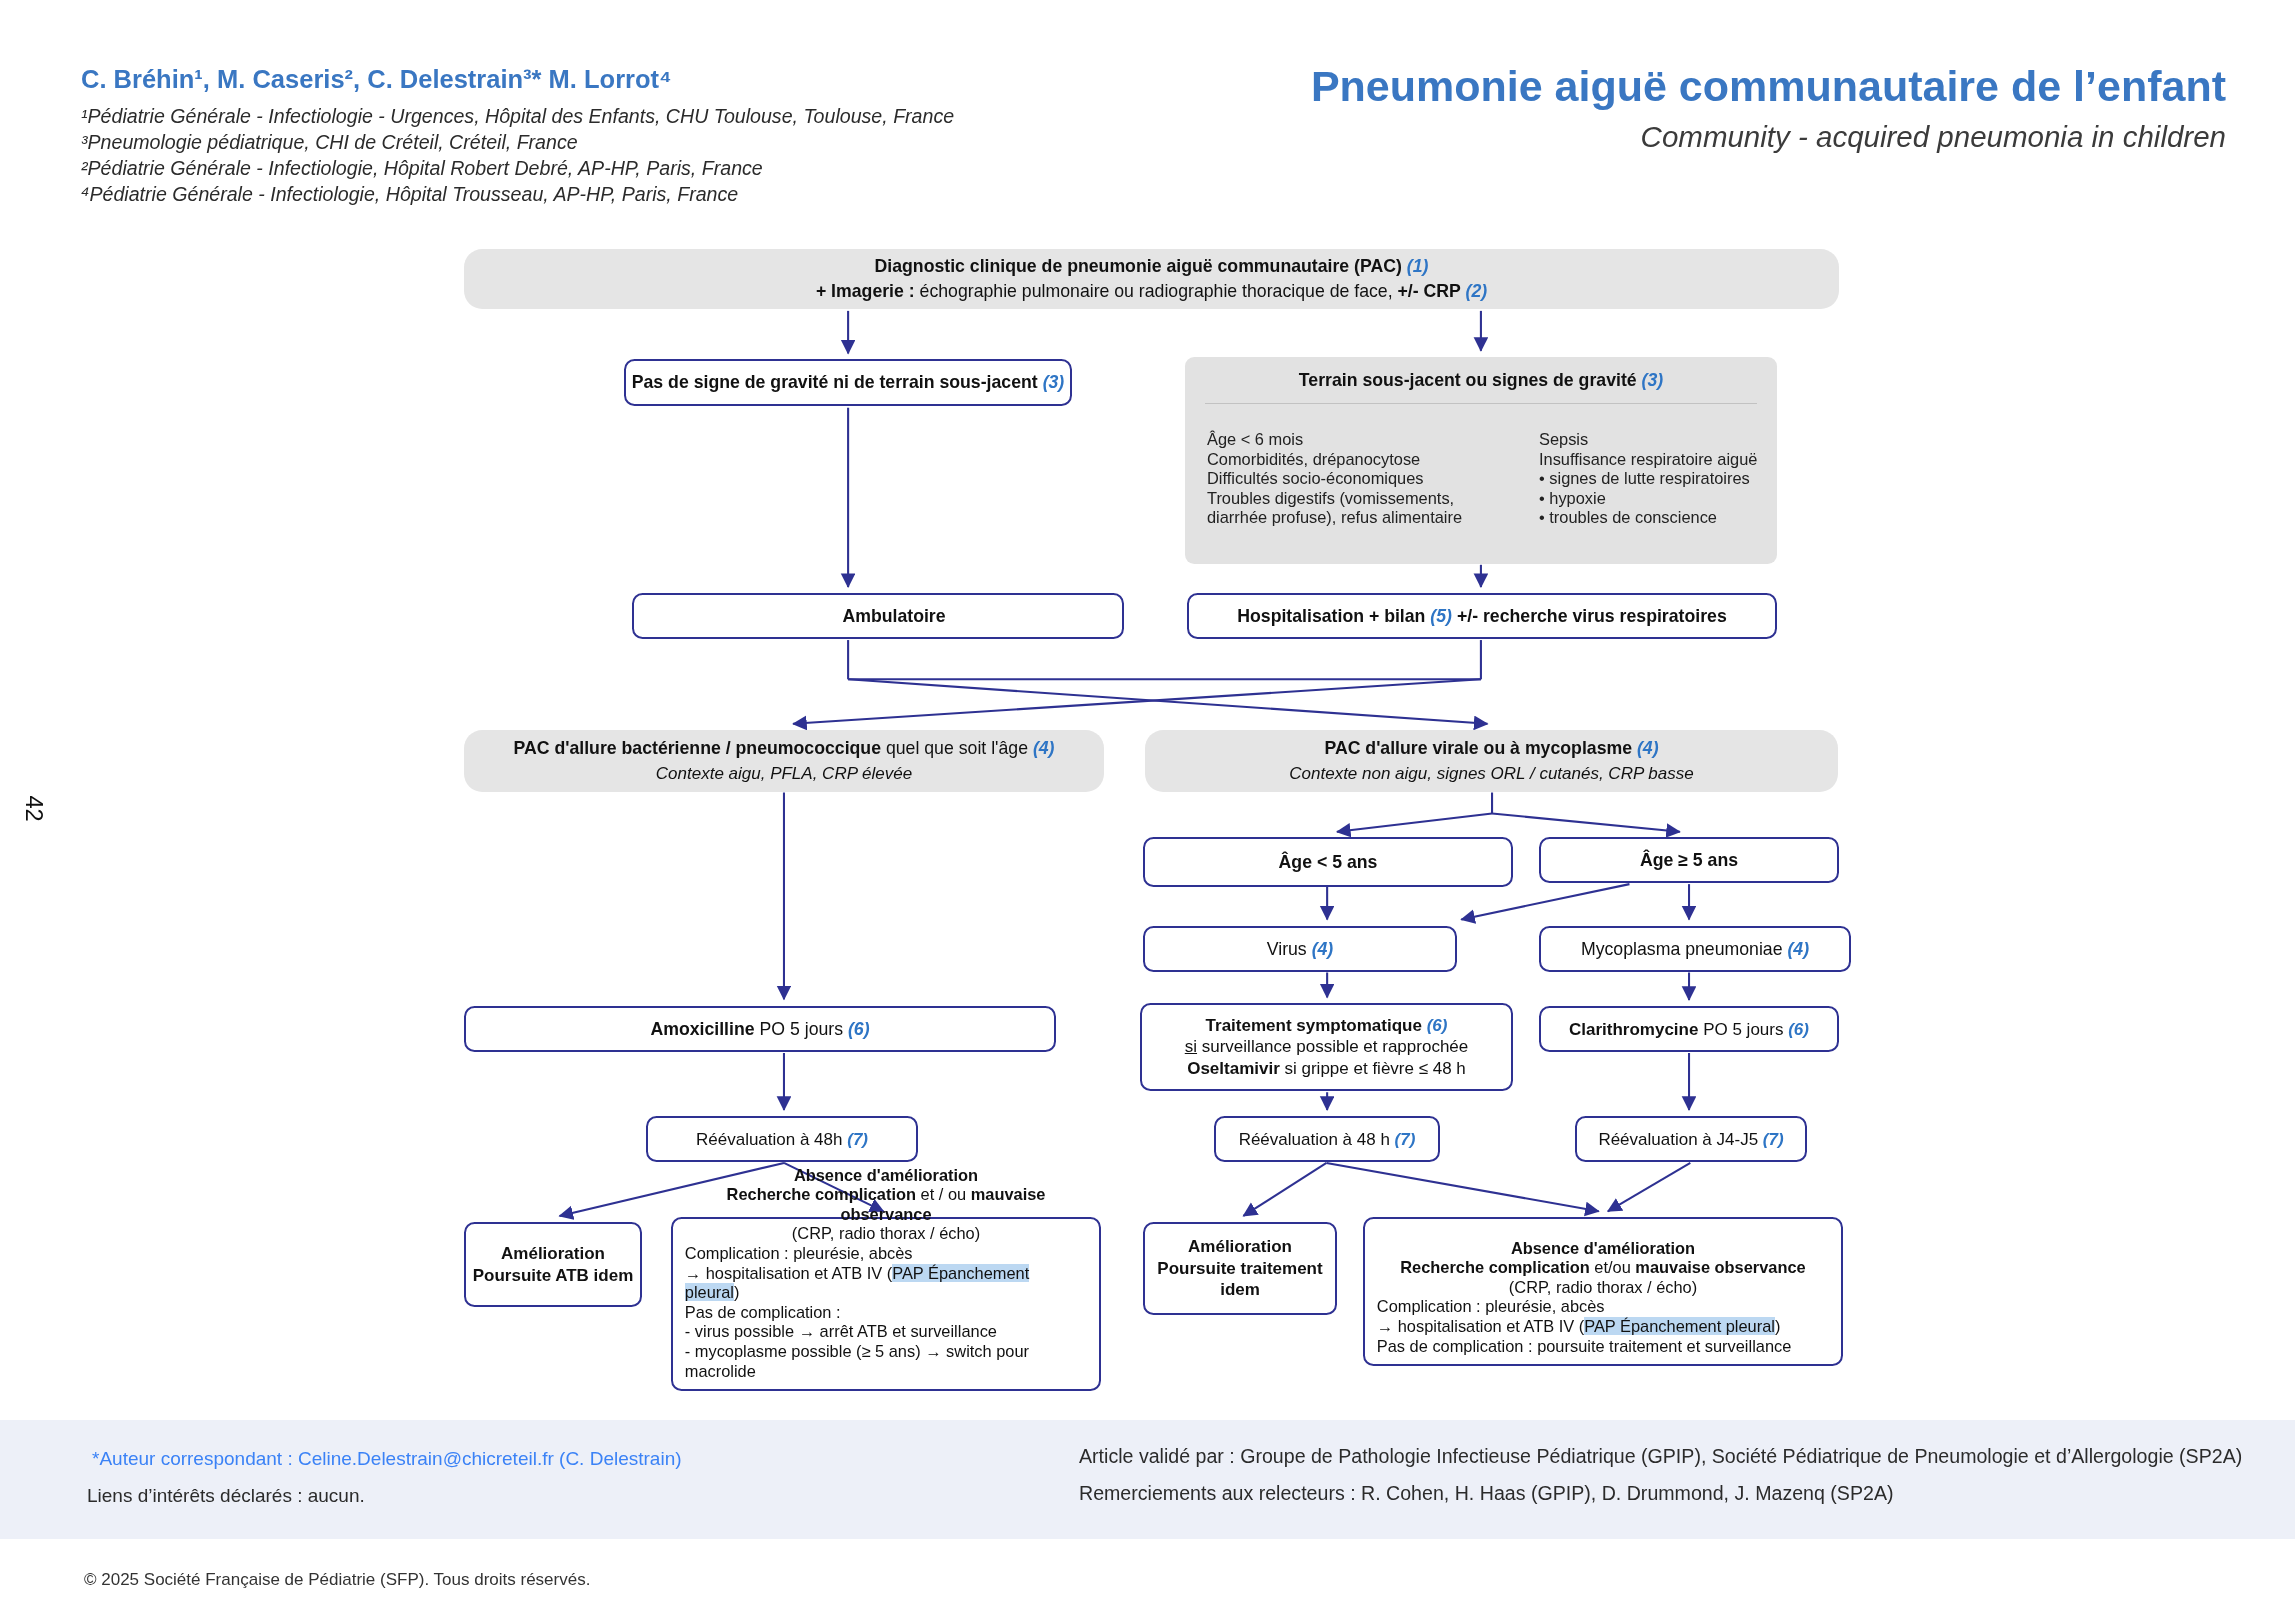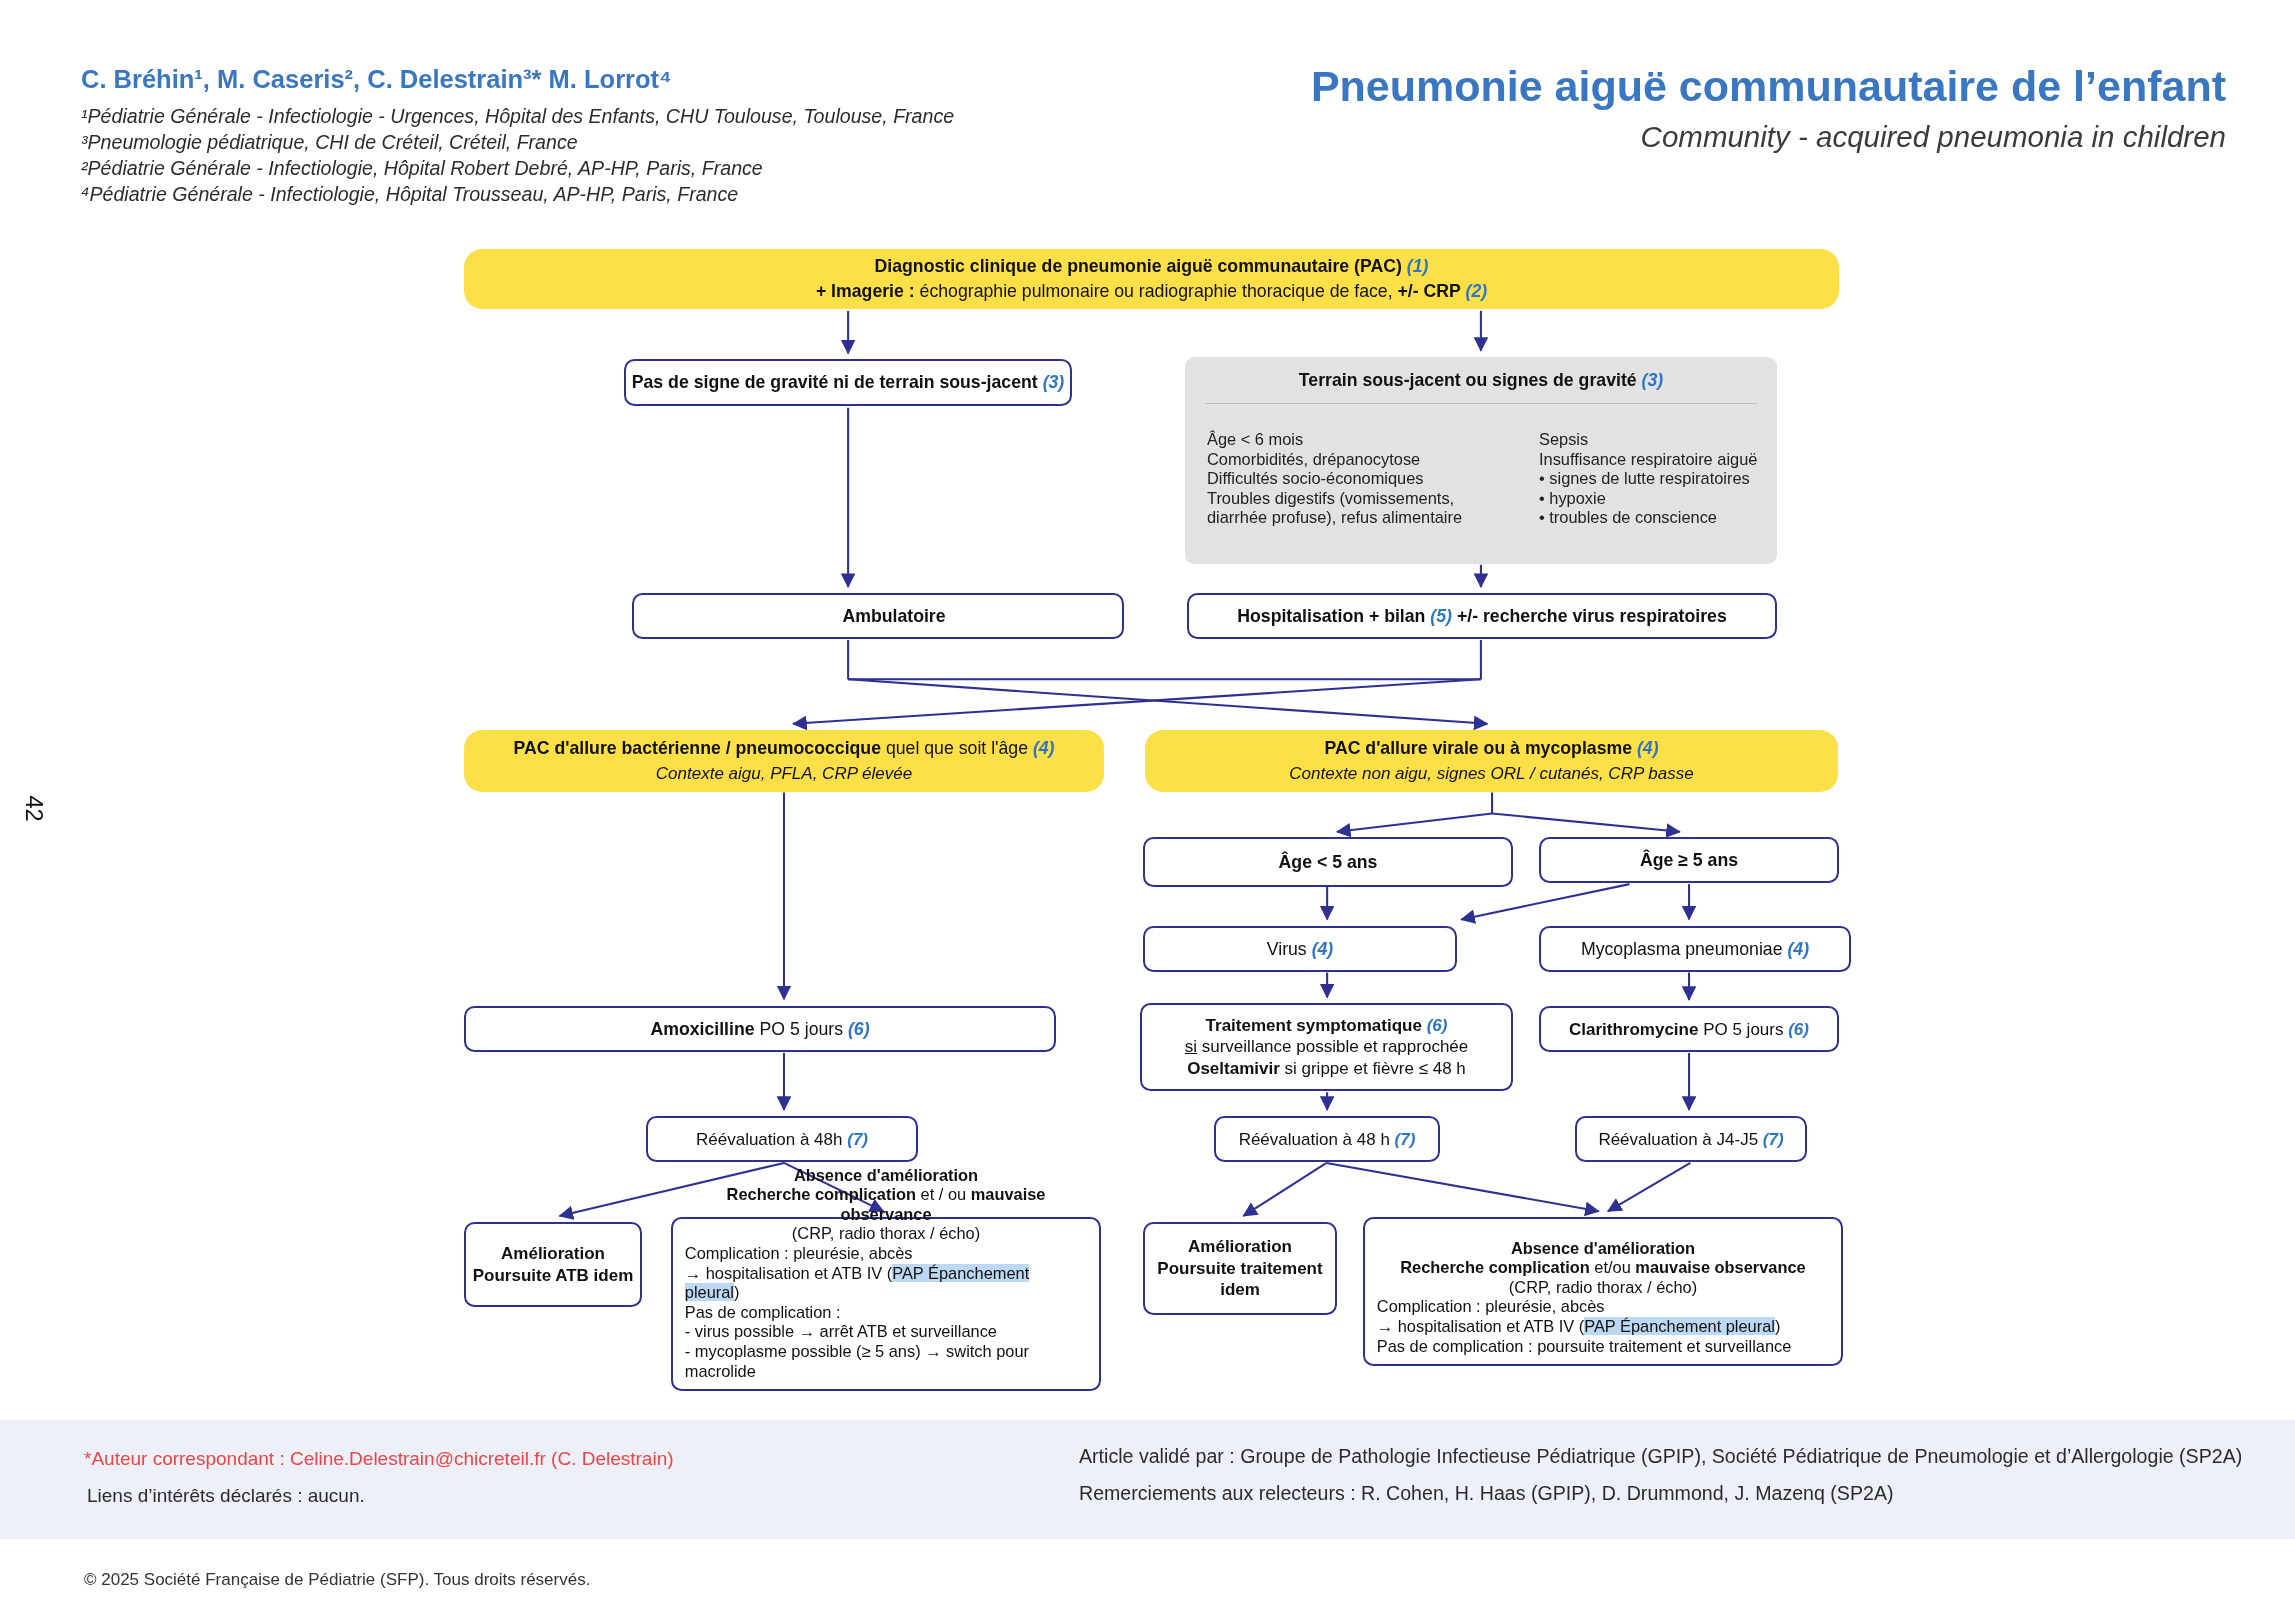--- a/index.html
+++ b/index.html
@@ -9,41 +9,41 @@
 
   
   .authors{position:absolute;left:81px;top:65px;font-size:25.5px;font-weight:bold;color:#3a77c2;}
   .affils{position:absolute;left:81px;top:103px;font-size:19.6px;font-style:italic;color:#2b2b2b;line-height:26px;}
   .title{position:absolute;right:69px;top:62px;font-size:43px;font-weight:bold;color:#3a77c2;text-align:right;}
   .subtitle{position:absolute;right:69px;top:120px;font-size:29.5px;font-style:italic;color:#3b3b3b;text-align:right;}
 
   
   .node{position:absolute;box-sizing:border-box;display:flex;flex-direction:column;
         justify-content:center;align-items:center;text-align:center;font-size:17.7px;line-height:25px;color:#111;}
-  .bluefill{background:#fde047;border-radius:18.3px;}
+  .bluefill{background:#e5e5e5;border-radius:18.3px;}
   .whitebox{background:#ffffff;border:2.6px solid #2e3192;border-radius:10.5px;}
   .grayfill{background:#e2e2e2;border-radius:9.2px;}
   .b{font-weight:bold;}
   .i{font-style:italic;}
   .u{text-decoration:underline;}
   .ref{color:#2e75c5;font-style:italic;font-weight:bold;}
   .hl{background:#bcd8f2;}
   .pre{white-space:pre-line;}
 
   .terrain-title{position:absolute;left:0;right:0;top:10.5px;text-align:center;font-size:17.7px;}
   .terrain-divider{position:absolute;left:19.6px;right:19.6px;top:46px;height:1.3px;background:#c2c2c2;}
   .terrain-col{position:absolute;top:73px;text-align:left;font-size:16.4px;line-height:19.6px;white-space:pre-line;color:#222;}
 
   .absence{justify-content:flex-end;align-items:stretch;text-align:left;
            padding:7.9px 11.8px;font-size:16.4px;line-height:19.6px;}
   .absence .ctr{text-align:center;}
 
   
   .footer-band{position:absolute;left:0;top:1420px;width:2295px;height:119px;background:#edf0f8;}
-  .foot-l1{position:absolute;left:84px;top:1448px;font-size:19px;color:#ef4444;}
+  .foot-l1{position:absolute;left:92px;top:1448px;font-size:19px;color:#3b82f6;}
   .foot-l2{position:absolute;left:87px;top:1485px;font-size:19px;color:#2b2b2b;}
   .foot-r1{position:absolute;left:1079px;top:1445px;font-size:19.6px;color:#2b2b2b;}
   .foot-r2{position:absolute;left:1079px;top:1482px;font-size:19.6px;color:#2b2b2b;}
   .copyright{position:absolute;left:84px;top:1570px;font-size:17px;color:#333;}
   .pagenum{position:absolute;left:19.6px;top:795px;font-size:23.6px;color:#111;transform:rotate(90deg);transform-origin:center;}
 </style>
 </head>
 <body>
 
 <div class="page">

